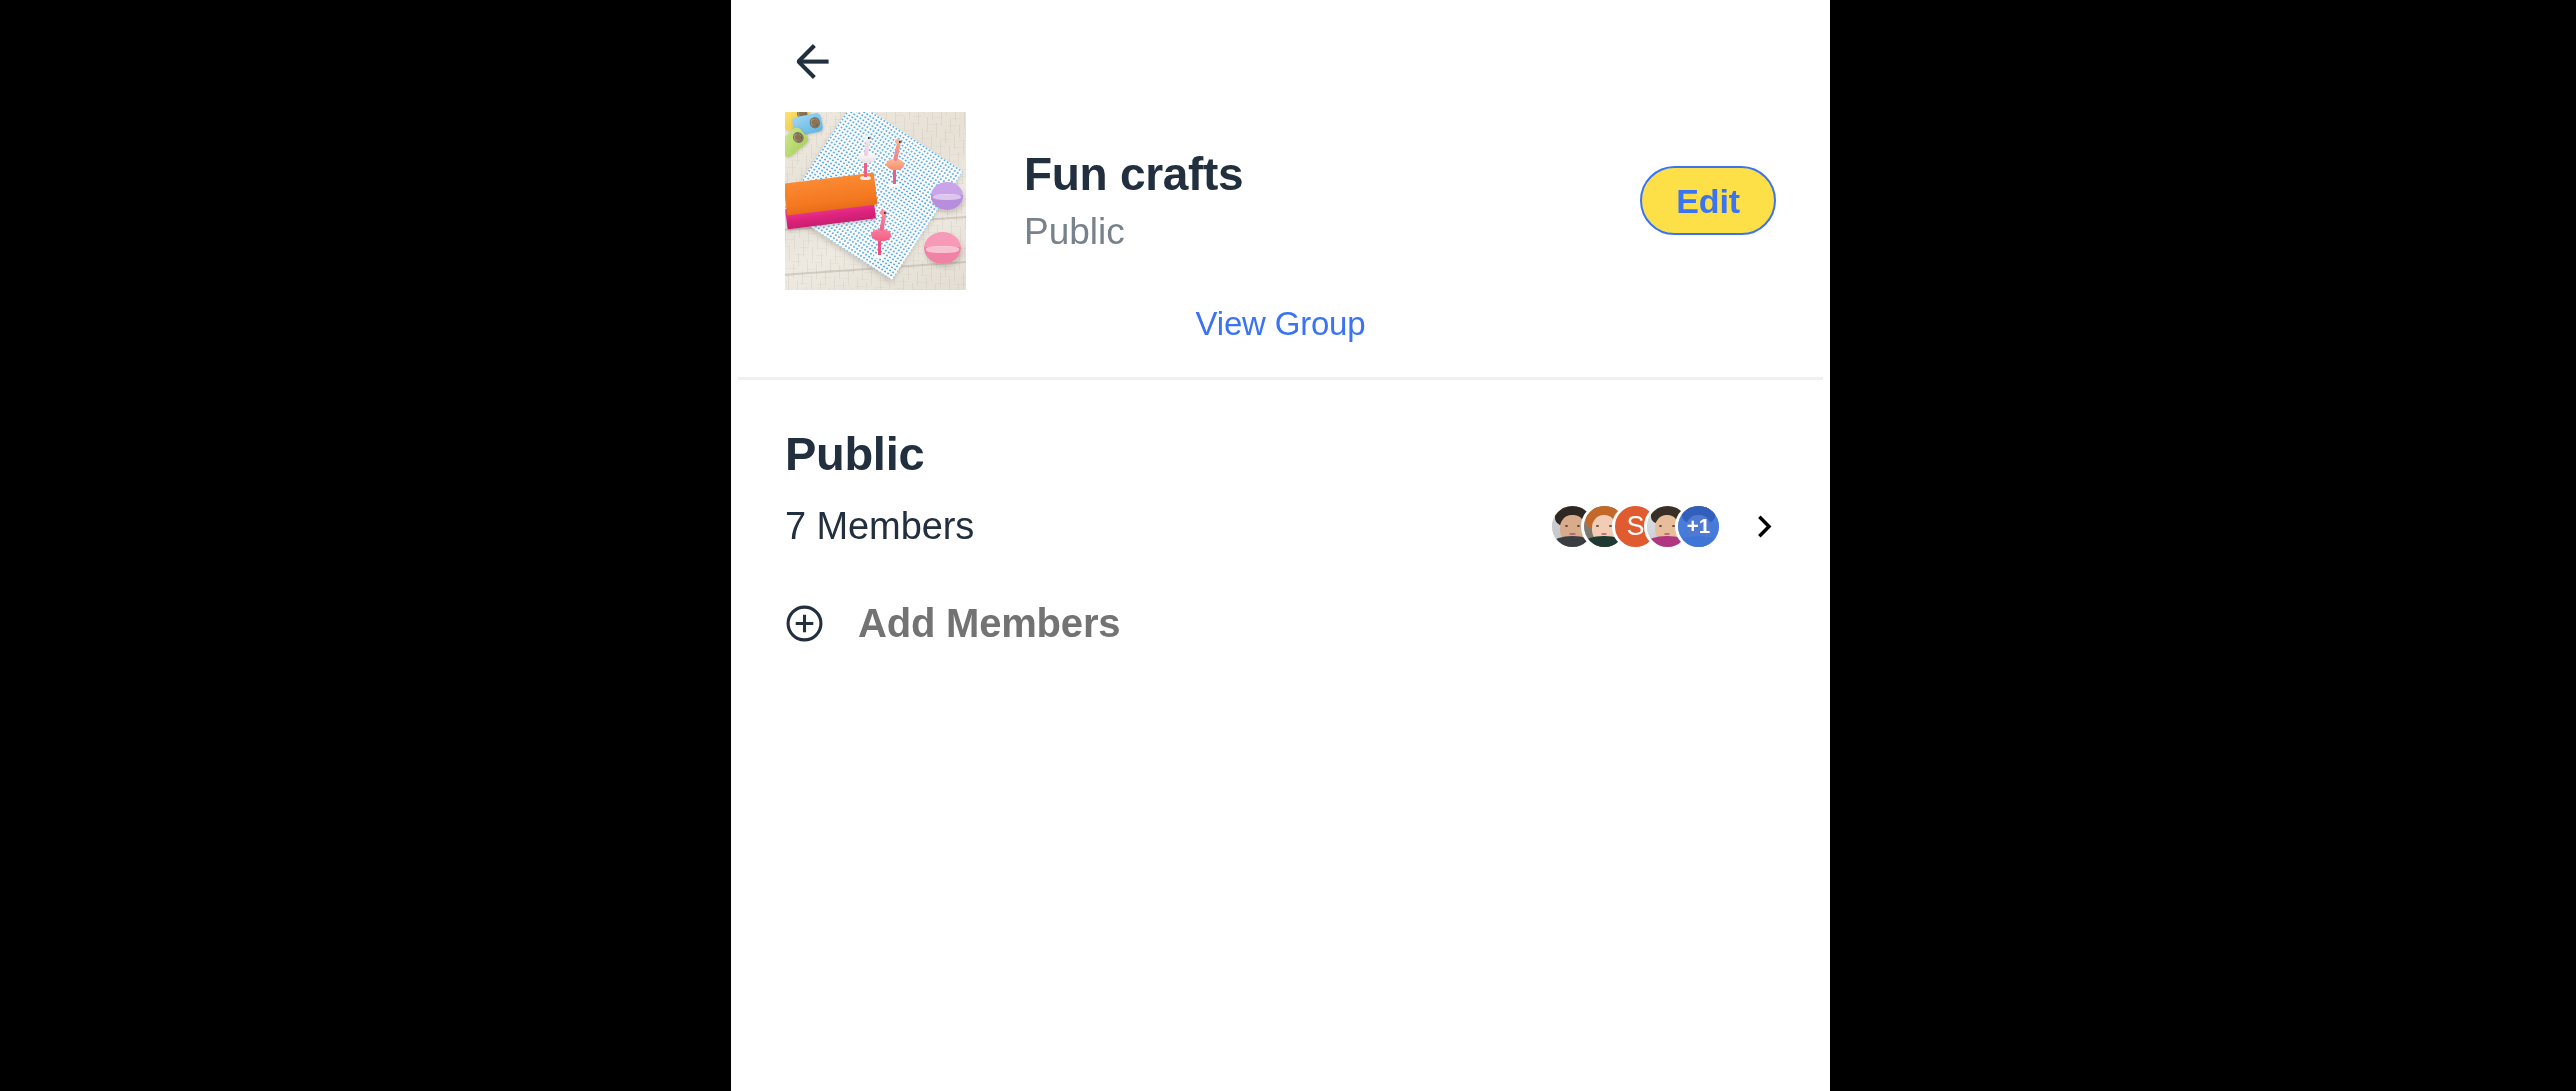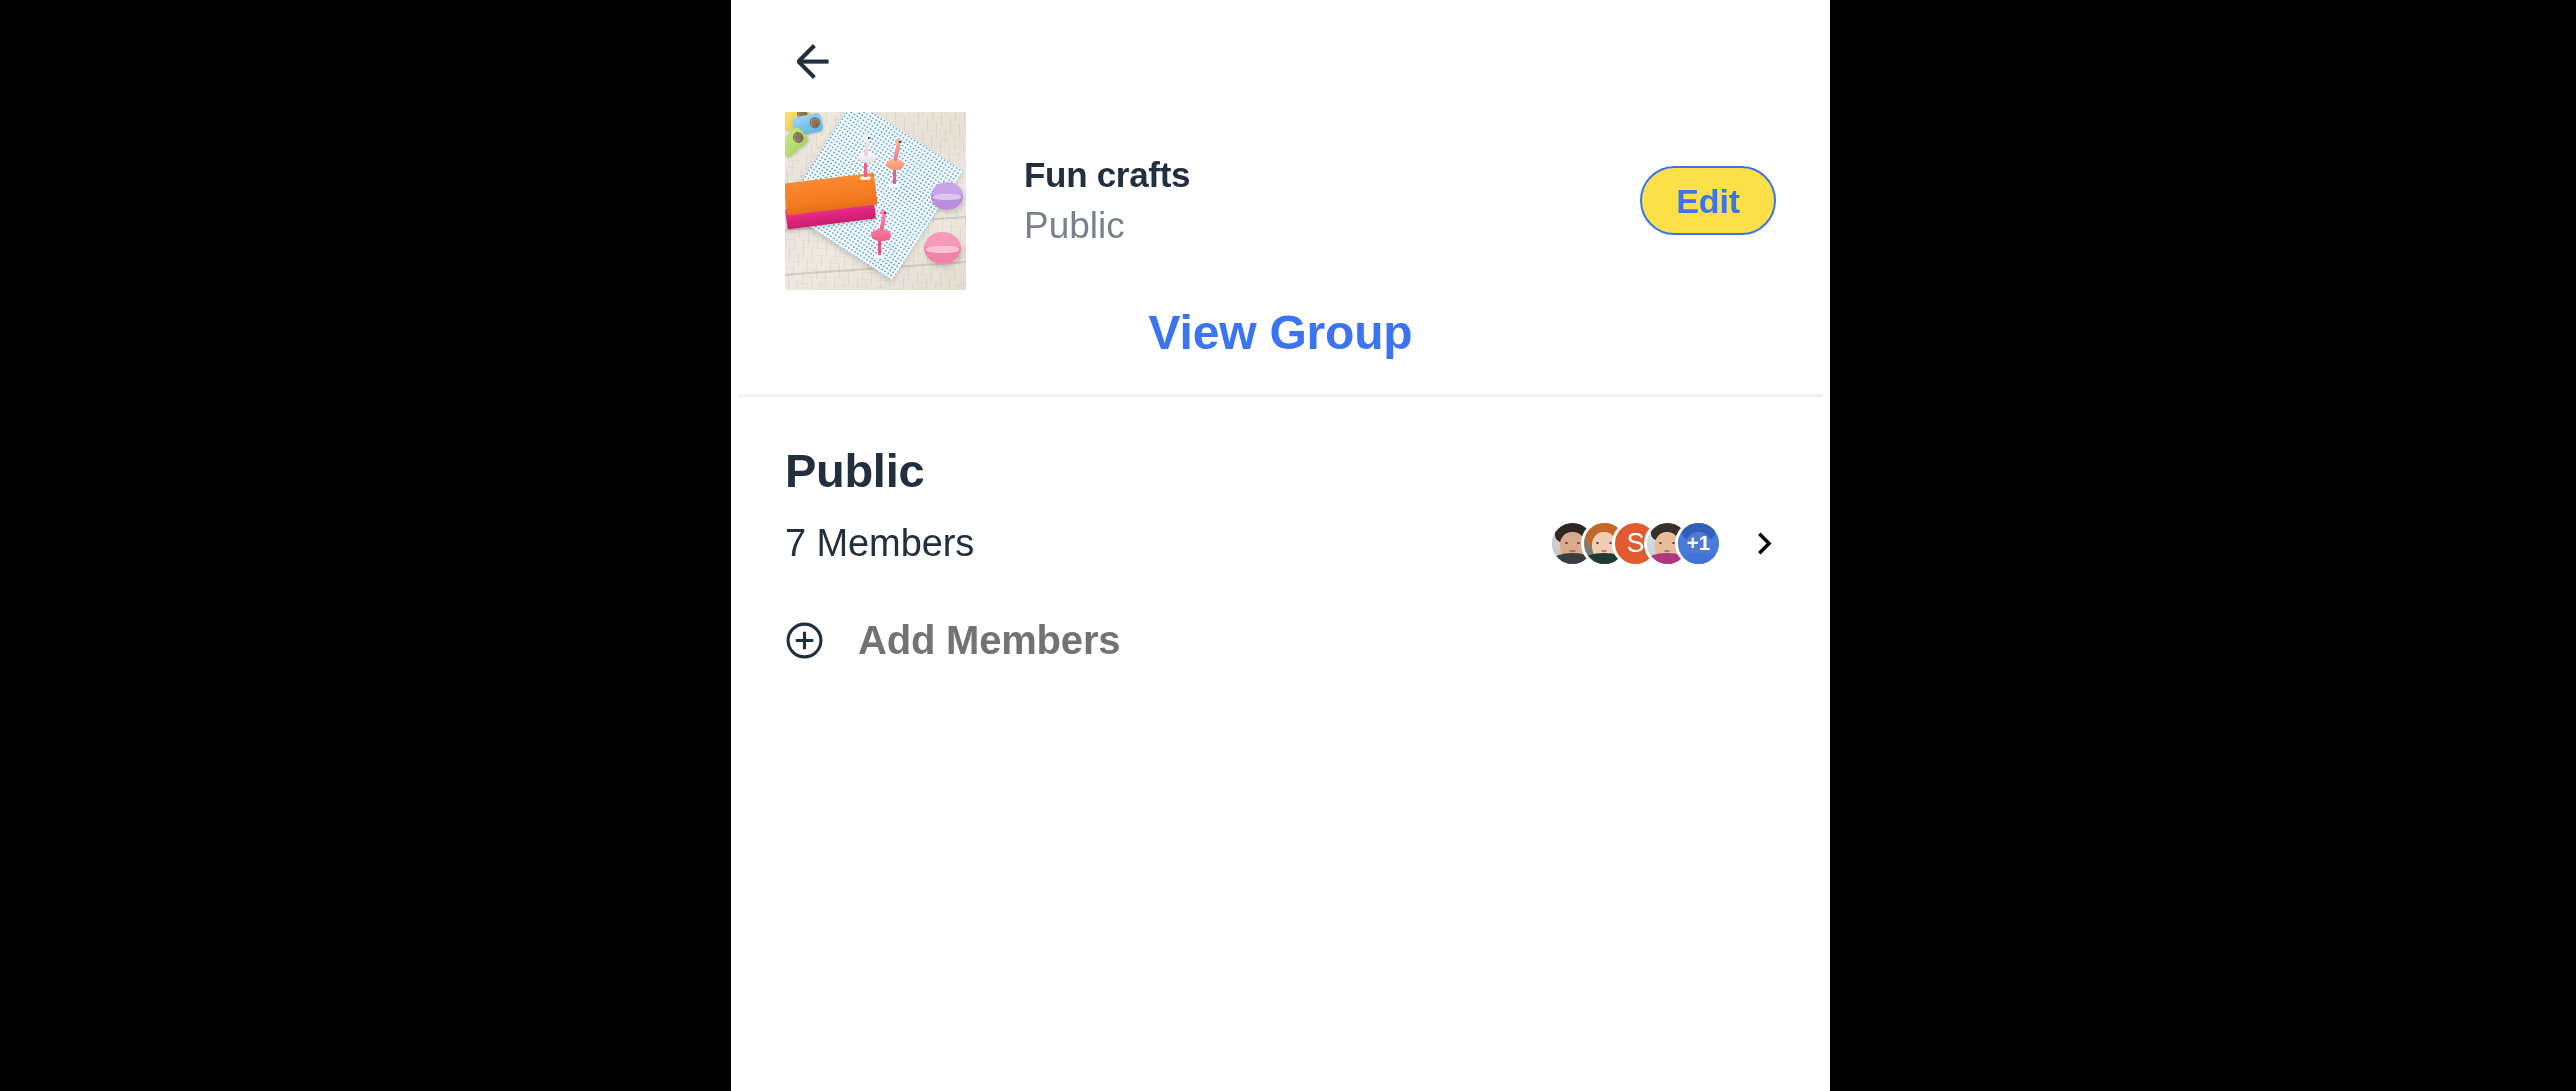--- a/index.html
+++ b/index.html
@@ -219,21 +219,21 @@
   .fC .beak { left: 13.4px; top: 1.5px; }
   .fC .legs { left: 7.2px; top: 30px; background: #ef4f7e; }
   .fC .base { left: 2.6px; top: 43px; }
 
   .group-meta {
     flex: 1 1 auto;
     margin-left: 58px;
     min-width: 0;
   }
   .group-name {
-    font-size: 35px;
+    font-size: 46px;
     font-weight: 700;
     color: #222f3e;
     letter-spacing: -0.3px;
     line-height: 1.06;
     white-space: nowrap;
   }
   .group-privacy {
     margin-top: 13px;
     font-size: 37px;
     font-weight: 400;
@@ -255,22 +255,22 @@
     letter-spacing: -0.1px;
   }
 
   
   .view-group-wrap {
     display: flex;
     justify-content: center;
     padding: 27px 0 34px 0;
   }
   .view-group-link {
-    font-size: 48px;
-    font-weight: 700;
+    font-size: 33px;
+    font-weight: 400;
     color: #3b74f2;
     letter-spacing: -0.2px;
     cursor: pointer;
   }
 
   .divider {
     height: 2.6px;
     background: #eef0f4;
     margin: 0 7.2px;
   }

